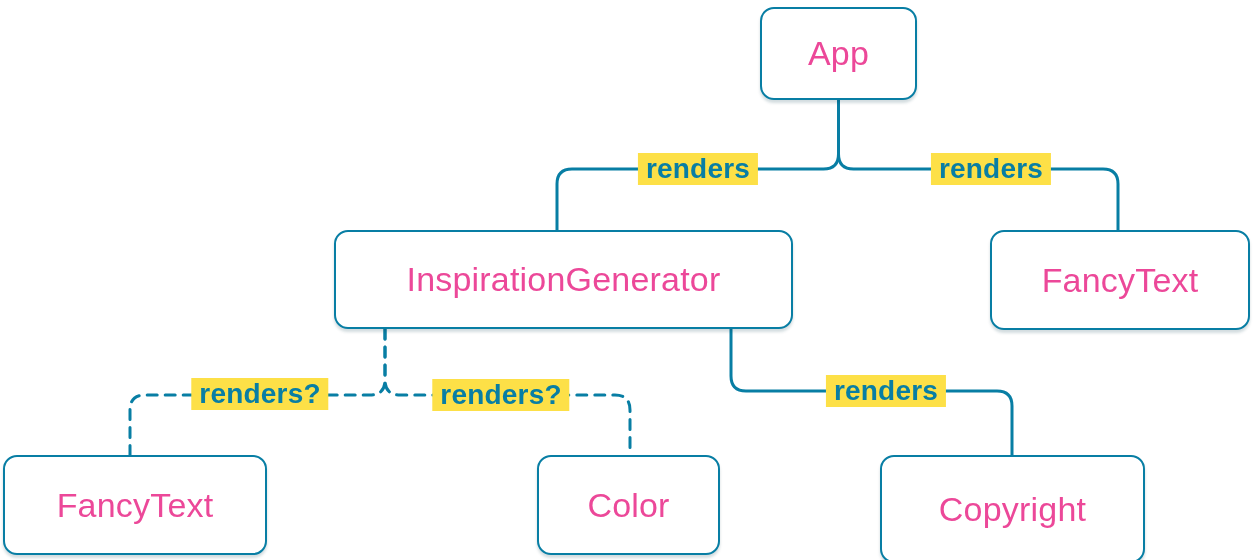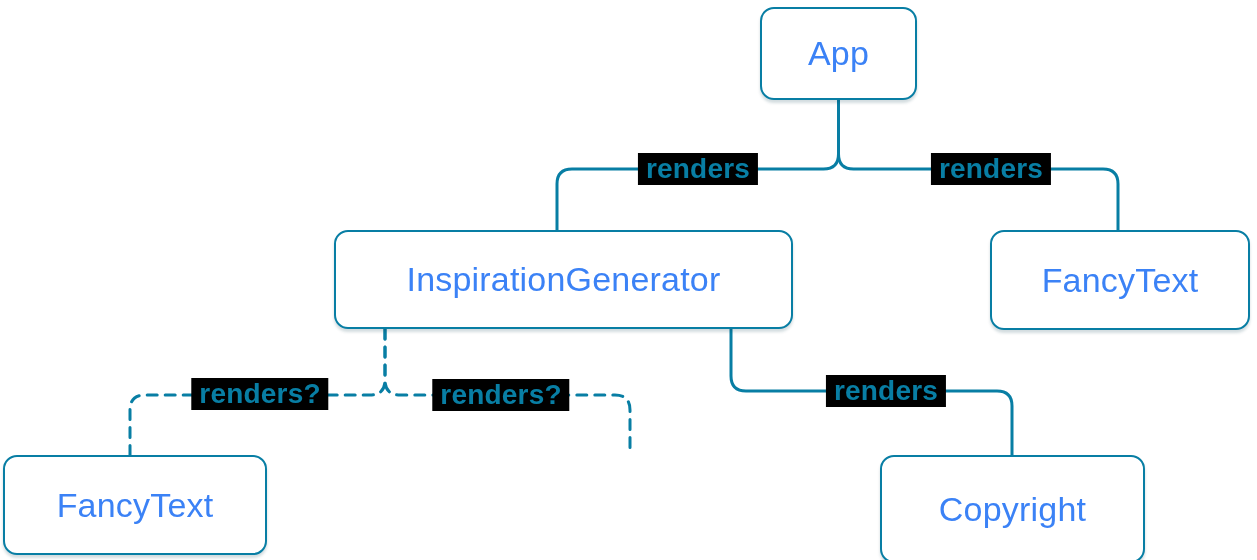--- a/index.html
+++ b/index.html
@@ -34,30 +34,30 @@
   .node {
     position: absolute;
     box-sizing: border-box;
     background: #ffffff;
     border: 2.5px solid #087ea4;
     border-radius: 14px;
     box-shadow: 0 3px 3px rgba(13, 60, 80, 0.18);
     display: flex;
     align-items: center;
     justify-content: center;
-    color: #3b82f6;
+    color: #ec4899;
     font-size: 34px;
     font-weight: 500;
     letter-spacing: 0.2px;
     white-space: nowrap;
   }
   .edge-label {
     position: absolute;
     transform: translate(-50%, -50%);
-    background: #000000;
+    background: #fde047;
     padding: 0 8px;
     color: #087ea4;
     font-size: 28px;
     font-weight: 600;
     letter-spacing: 0.2px;
     white-space: nowrap;
   }
 </style>
 </head>
 <body>
@@ -87,18 +87,21 @@
   </div>
 
   <div class="node" style="left:990px; top:230px; width:260px; height:100px;">
     <span>FancyText</span>
   </div>
 
   <div class="node" style="left:3px; top:455px; width:264px; height:100px;">
     <span>FancyText</span>
   </div>
 
+  <div class="node" style="left:537px; top:455px; width:183px; height:100px;">
+    <span>Color</span>
+  </div>
 
   <div class="node" style="left:880px; top:455px; width:265px; height:108px;">
     <span>Copyright</span>
   </div>
 
 </div>
 
 </body></html>

